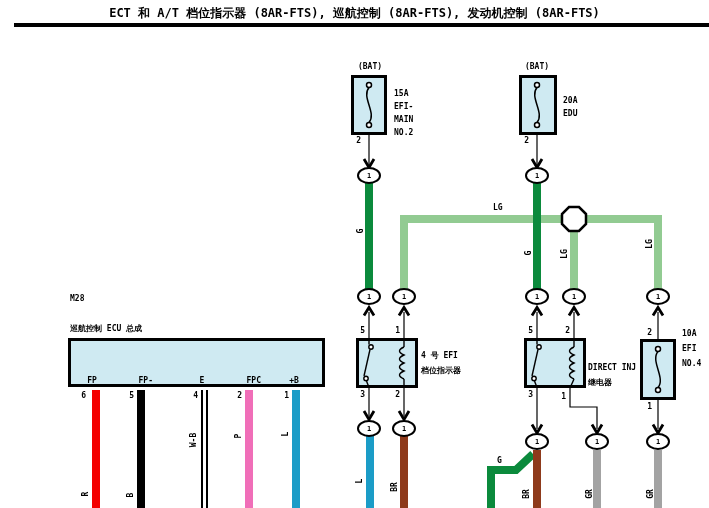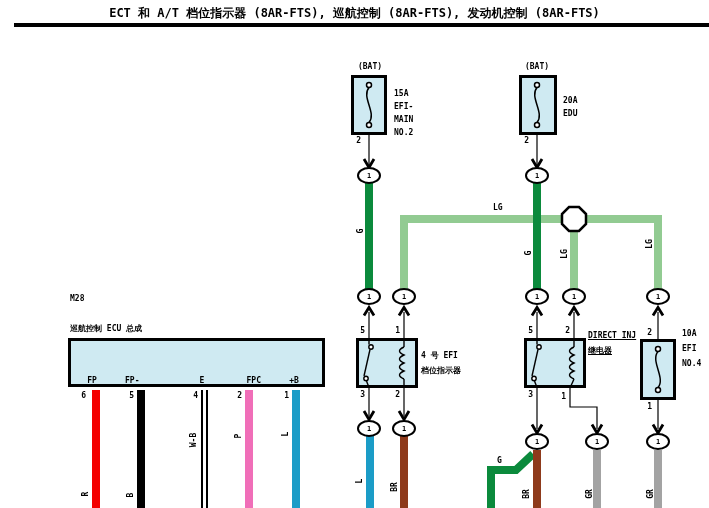--- a/index.html
+++ b/index.html
@@ -182,26 +182,26 @@
   <div class="pin" style="left:353px;top:326px;">5</div>
   <div class="pin" style="left:388px;top:326px;">1</div>
   <div class="pin" style="left:353px;top:390px;">3</div>
   <div class="pin" style="left:388px;top:390px;">2</div>
   <div class="lbl" style="left:421px;top:348px;line-height:15px;"><span>4 号 EFI</span><br><span>档位指示器</span></div>
 
   <div class="pin" style="left:521px;top:326px;">5</div>
   <div class="pin" style="left:558px;top:326px;">2</div>
   <div class="pin" style="left:521px;top:390px;">3</div>
   <div class="pin" style="left:554px;top:392px;">1</div>
-  <div class="lbl" style="left:588px;top:328px;line-height:15px;text-decoration:underline;"><span>DIRECT INJ</span><br><span>继电器</span></div>
+  <div class="lbl" style="left:588px;top:360px;line-height:15px;"><span>DIRECT INJ</span><br><span>继电器</span></div>
 
   <div class="lbl" style="left:70px;top:292px;">M28</div>
   <div class="lbl" style="left:70px;top:322px;">巡航控制 ECU 总成</div>
   <div class="lbl" style="left:80px;top:374px;width:24px;text-align:center;">FP</div>
-  <div class="lbl" style="left:125px;top:374px;width:28px;text-align:left;">FP-</div>
+  <div class="lbl" style="left:125px;top:374px;width:28px;text-align:right;">FP-</div>
   <div class="lbl" style="left:190px;top:374px;width:24px;text-align:center;">E</div>
   <div class="lbl" style="left:231px;top:374px;width:30px;text-align:right;">FPC</div>
   <div class="lbl" style="left:282px;top:374px;width:24px;text-align:center;">+B</div>
   <div class="pin" style="left:74px;top:391px;">6</div>
   <div class="pin" style="left:122px;top:391px;">5</div>
   <div class="pin" style="left:186px;top:391px;">4</div>
   <div class="pin" style="left:230px;top:391px;">2</div>
   <div class="pin" style="left:277px;top:391px;">1</div>
 
   <span class="vlbl" style="left:360px;top:231px;">G</span>

